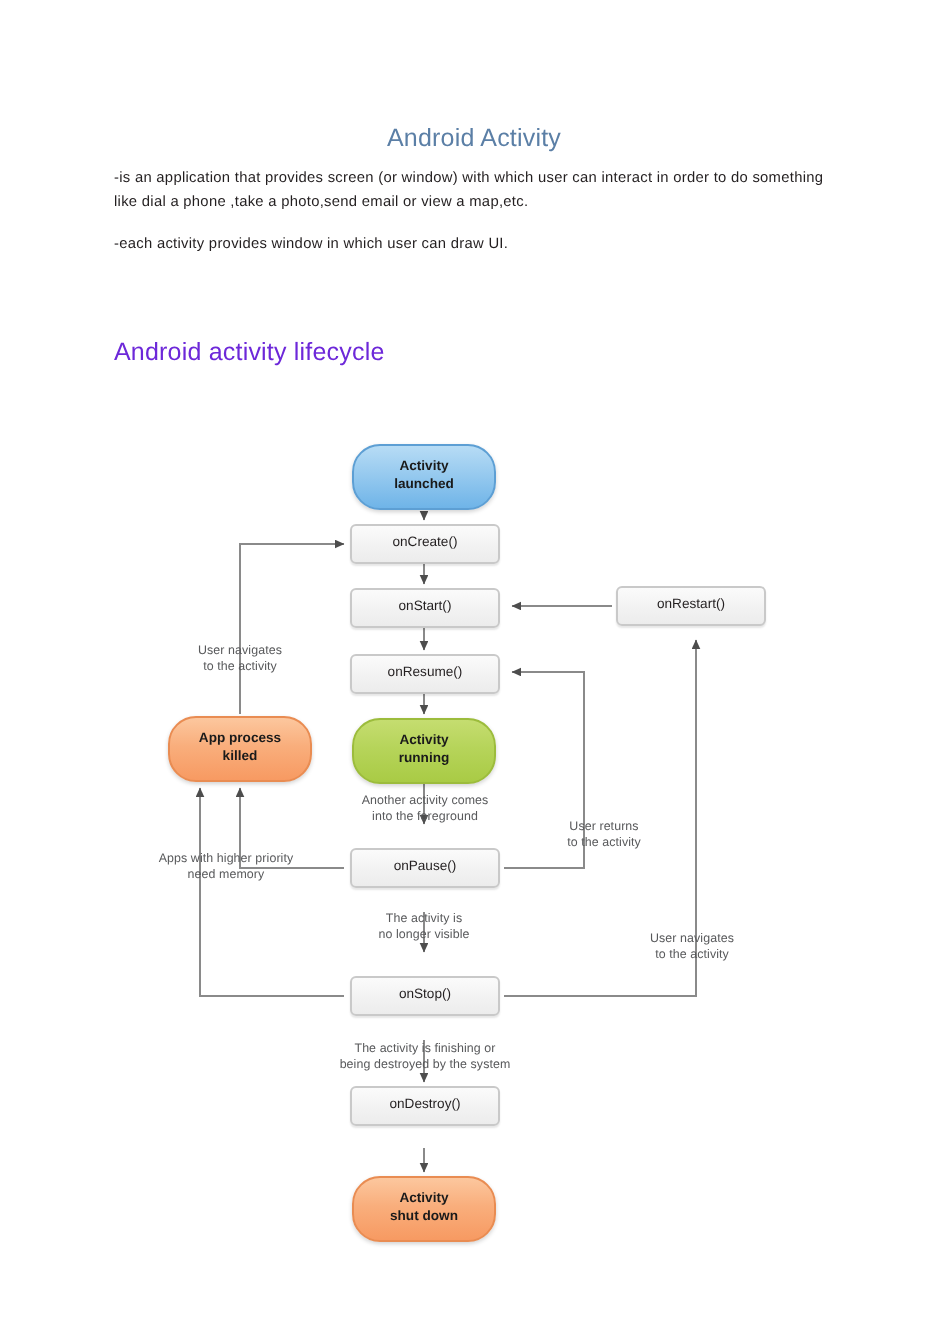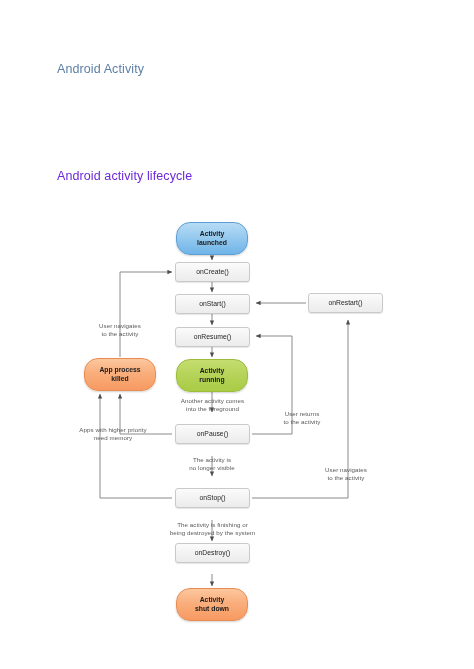--- a/index.html
+++ b/index.html
@@ -23,20 +23,21 @@
     top: 62px;
     width: 360px;
   }
   .h1 {
     font-size: 12.5px;
     color: #5b7fa6;
     font-weight: 400;
     letter-spacing: .1px;
     margin: 0 0 5px 0;
     line-height: 1.25;
+    text-align: center;
   }
   .para {
     font-size: 7.4px;
     color: #231f20;
     line-height: 1.62;
     margin: 0 0 9px 0;
     letter-spacing: .15px;
   }
   .h2 {
     position: absolute;
@@ -109,20 +110,22 @@
     text-align: center;
     line-height: 1.35;
     letter-spacing: .05px;
   }
 </style>
 </head>
 <body>
 
 <div class="doc">
   <h1 class="h1">Android Activity</h1>
+  <p class="para">-is an application that provides screen (or window) with which user can interact in order to do something like dial a phone ,take a photo,send email or view a map,etc.</p>
+  <p class="para">-each activity provides window in which user can draw UI.</p>
 </div>
 
 <h2 class="h2">Android activity lifecycle</h2>
 
 <div class="diagram">
 
   <svg width="474" height="669" viewBox="0 0 474 669">
     <defs>
       <marker id="arrow" markerWidth="6" markerHeight="6" refX="4.6" refY="2.2" orient="auto" markerUnits="strokeWidth">
         <path d="M0,0 L4.8,2.2 L0,4.4 z" fill="#4d4d4d"></path>

